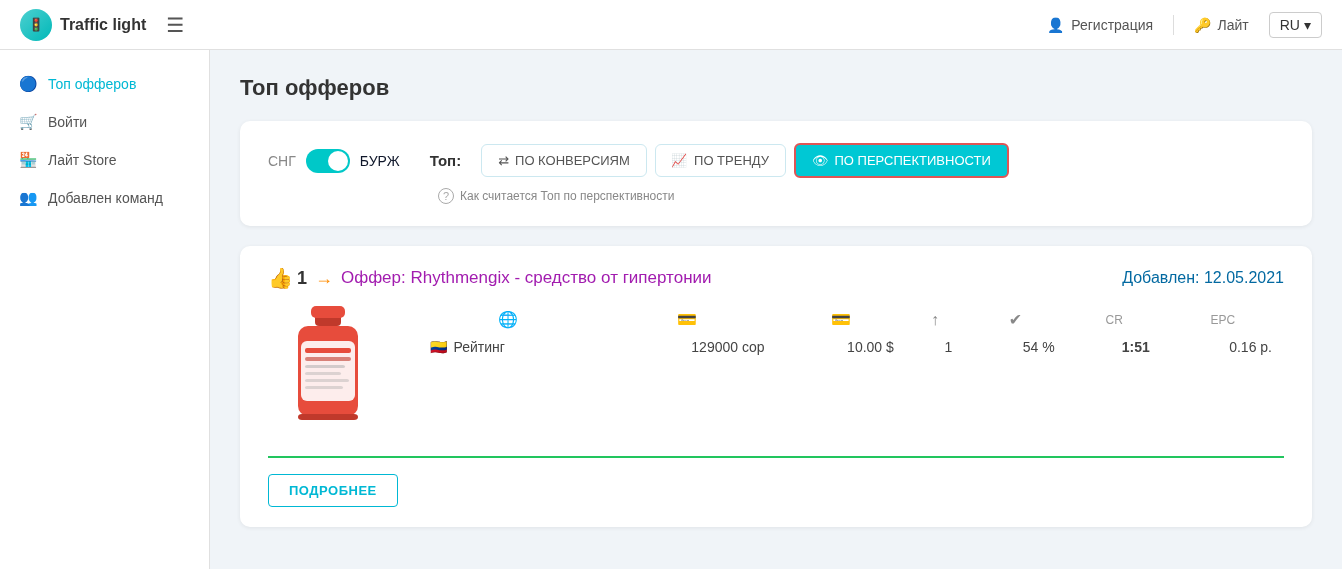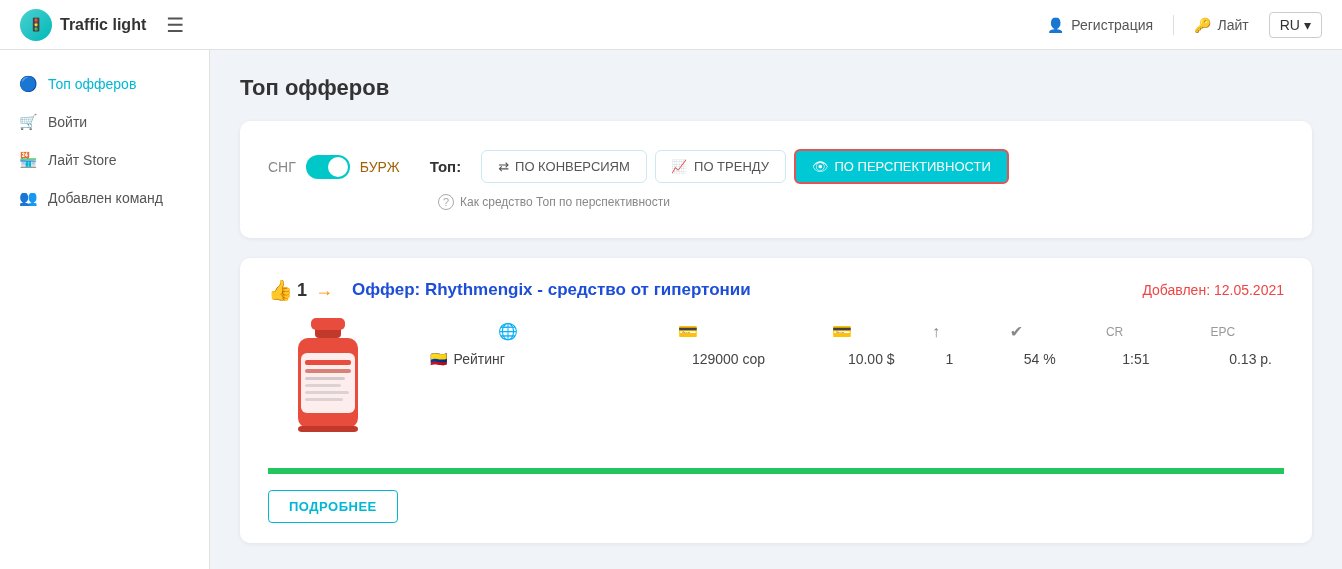--- a/index.html
+++ b/index.html
@@ -113,40 +113,40 @@
       font-size: 22px;
       font-weight: 600;
       color: #333;
       margin-bottom: 20px;
     }
 
     
     .filter-card {
       background: #fff;
       border-radius: 10px;
-      padding: 28px 28px;
+      padding: 22px 28px;
       margin-bottom: 20px;
       box-shadow: 0 1px 4px rgba(0,0,0,0.07);
     }
     .filter-row {
       display: flex;
       align-items: center;
       gap: 20px;
     }
     .toggle-group {
       display: flex;
       align-items: center;
       gap: 10px;
     }
     .toggle-label {
       font-size: 14px;
       font-weight: 500;
       color: #888;
     }
-    .toggle-label.active { color: #a16207; }
+    .toggle-label.active { color: #0f172a; }
     .toggle-switch {
       width: 44px;
       height: 24px;
       background: #00c8c8;
       border-radius: 12px;
       position: relative;
       cursor: pointer;
     }
     .toggle-knob {
       position: absolute;
@@ -223,27 +223,26 @@
       align-items: center;
       gap: 4px;
       font-size: 18px;
       font-weight: 700;
       color: #333;
     }
     .offer-rank-icon { font-size: 20px; }
     .offer-arrow { color: #ff8c00; font-size: 18px; }
     .offer-name {
       font-size: 17px;
-      font-weight: 700;
-      color: #1d4ed8;
-      margin-left: 11px;
+      font-weight: 400;
+      color: #a21caf;
     }
     .offer-date {
-      font-size: 14px;
-      color: #ef4444;
+      font-size: 16px;
+      color: #0369a1;
       margin-left: 24px;
     }
 
     
     .offer-body {
       display: flex;
       gap: 30px;
       align-items: flex-start;
     }
     .offer-image {
@@ -273,32 +272,32 @@
       padding: 6px 12px;
       text-align: right;
     }
     .offer-table td:first-child {
       text-align: left;
     }
     .col-icon {
       font-size: 16px;
       color: #888;
     }
-    .cr-value { color: #00b8d4; font-weight: 400; margin-top: 36px; }
+    .cr-value { color: #00b8d4; font-weight: 700; margin-top: 36px; }
     .epc-value { color: #333; }
     .country-row {
       display: flex;
       align-items: center;
       gap: 6px;
     }
 
     
     .offer-footer {
       margin-top: 20px;
-      border-top: 6px solid #22c55e;
+      border-top: 2px solid #22c55e;
       padding-top: 16px;
     }
     .details-btn {
       border: 1.5px solid #00b8d4;
       color: #00b8d4;
       background: #fff;
       border-radius: 4px;
       padding: 8px 20px;
       font-size: 13px;
       font-weight: 600;
@@ -388,21 +387,21 @@
             <span>ПО ТРЕНДУ</span>
           </button>
           <button class="top-btn active-selected">
             <span>👁</span>
             <span>ПО ПЕРСПЕКТИВНОСТИ</span>
           </button>
         </div>
       </div>
       <div class="hint-row">
         <span style="width:16px;height:16px;border-radius:50%;border:1.5px solid #aaa;display:inline-flex;align-items:center;justify-content:center;font-size:11px;color:#aaa;">?</span>
-        <span class="hint-text">Как средство Топ по перспективности</span>
+        <span class="hint-text">Как считается Топ по перспективности</span>
       </div>
     </div>
 
     <div class="offer-card">
       <div class="offer-header">
         <div class="offer-title-row">
           <span class="offer-rank">
             <span class="offer-rank-icon">👍</span>
             <span>1</span>
           </span>
@@ -472,21 +471,21 @@
                   <div class="country-row">
                     <span>🇨🇴</span>
                     <span>Рейтинг</span>
                   </div>
                 </td>
                 <td>129000 cop</td>
                 <td>10.00 $</td>
                 <td>1</td>
                 <td>54 %</td>
                 <td class="cr-value">1:51</td>
-                <td class="epc-value">0.13 р.</td>
+                <td class="epc-value">0.16 р.</td>
               </tr>
             </tbody>
           </table>
         </div>
       </div>
 
       <div class="offer-footer">
         <button class="details-btn">ПОДРОБНЕЕ</button>
       </div>
     </div>

